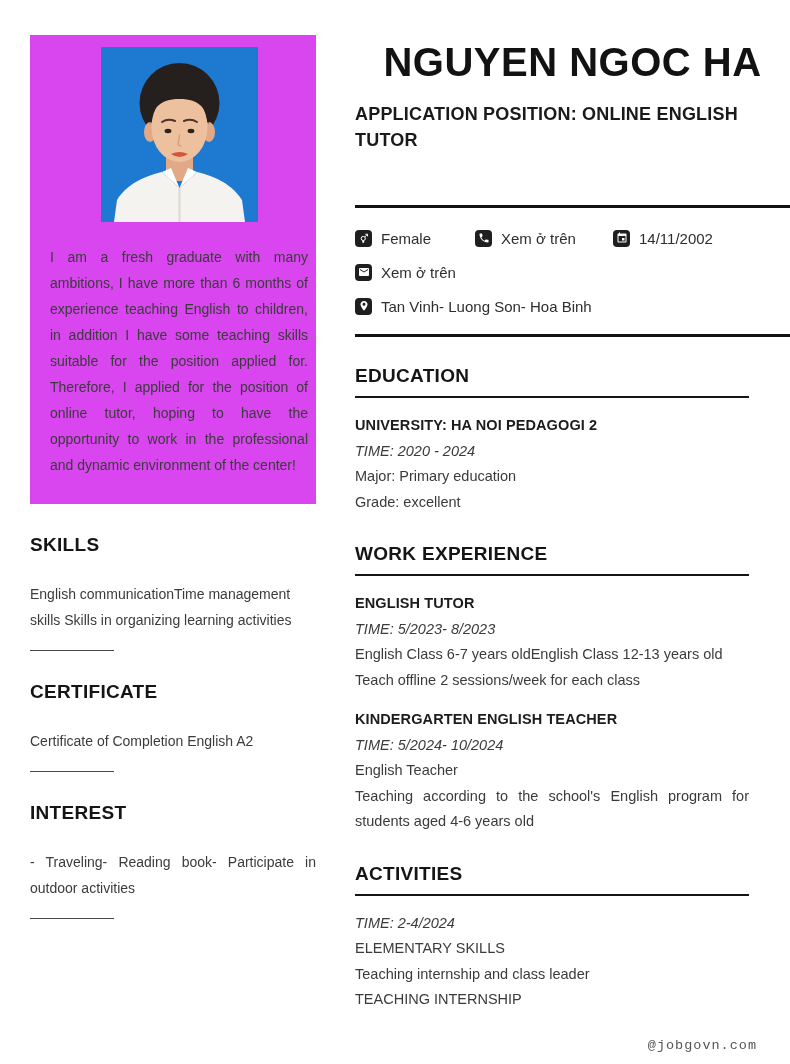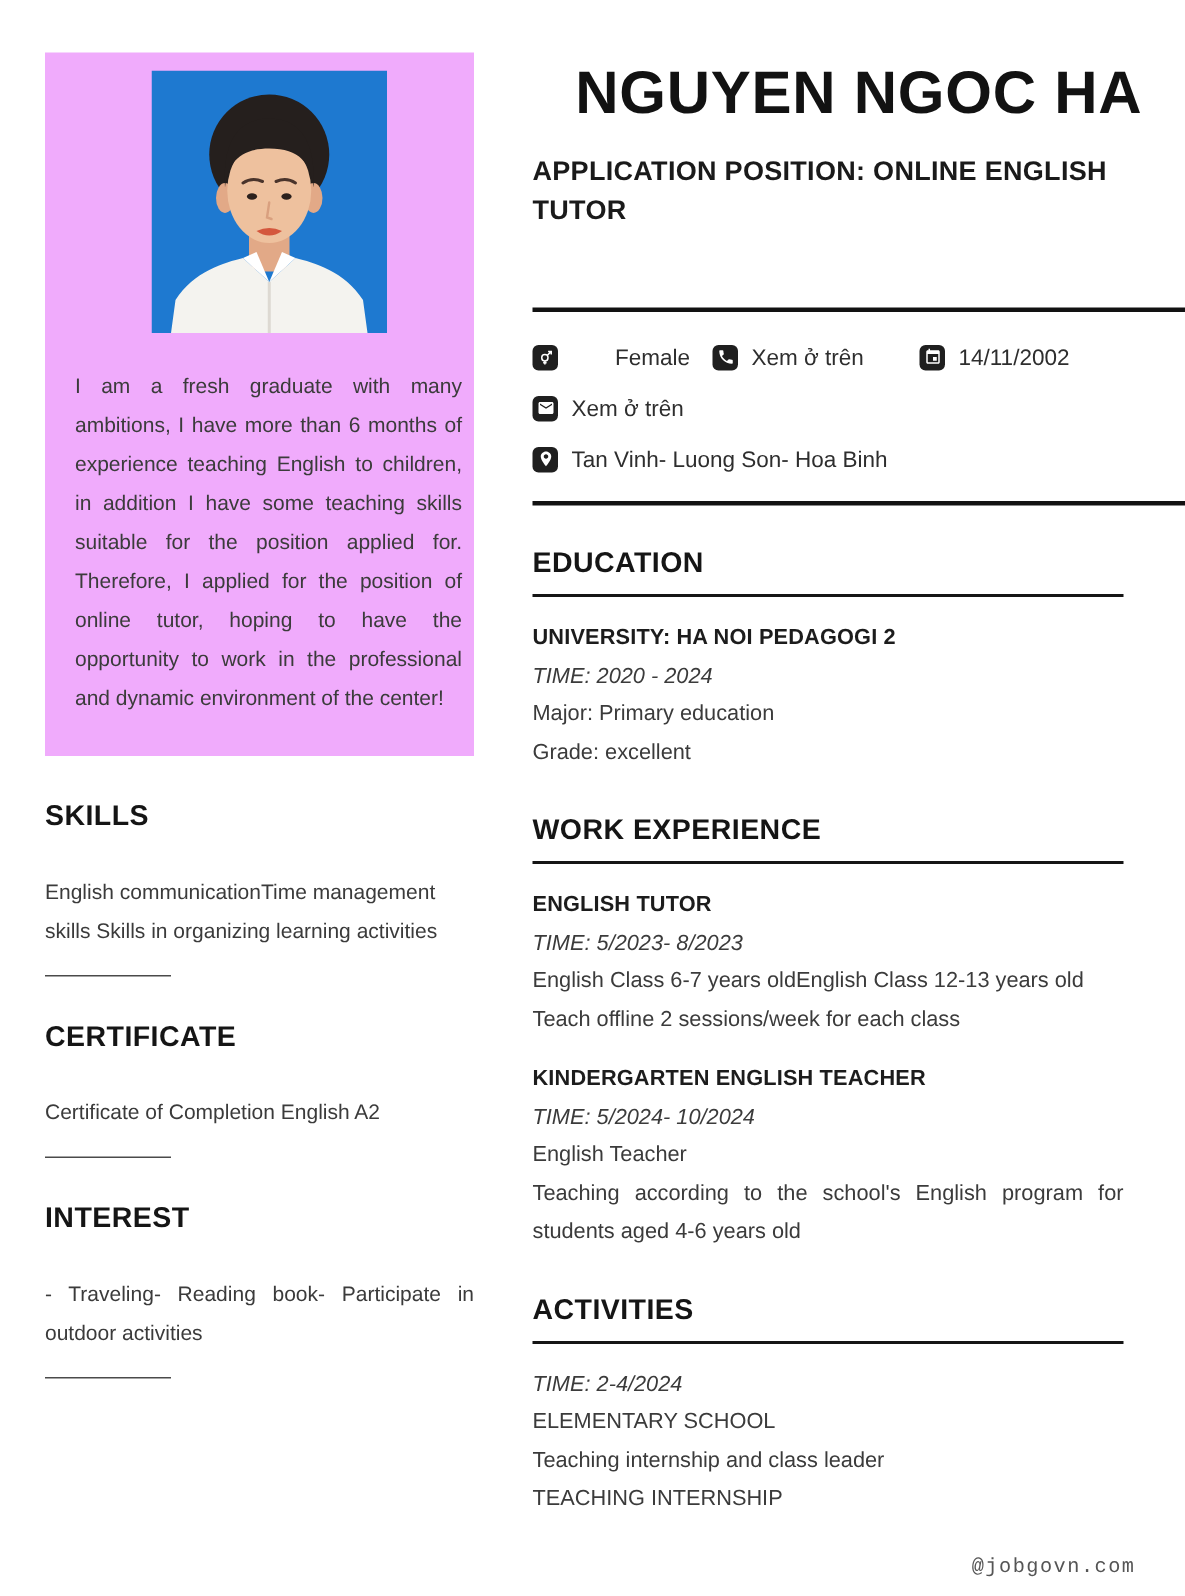--- a/index.html
+++ b/index.html
@@ -8,21 +8,21 @@
     width: 790px; height: 1064px;
     position: relative;
     font-family: "Liberation Sans", sans-serif;
     color: #3b3b3b;
     overflow: hidden;
   }
 
   
   .left-col { position: absolute; left: 30px; top: 35px; width: 286px; }
 
-  .intro-box { background: #f0abfc; padding: 12px 8px 26px 20px; }
+  .intro-box { background: #d946ef; padding: 12px 8px 26px 20px; }
   .photo { width: 157px; height: 175px; margin: 0 auto; display: block; }
   .photo svg { display: block; }
   .summary {
     margin-top: 22px;
     font-size: 14px; line-height: 26px;
     text-align: justify; color: #3b3b3b;
   }
 
   .side-section { margin-top: 30px; }
   .side-section h2 {
@@ -53,21 +53,21 @@
   }
 
   .contact {
     margin-top: 52px;
     border-top: 3px solid #121212;
     border-bottom: 3px solid #121212;
     padding: 13px 0 11px 0;
   }
   .contact-row { display: flex; align-items: center; height: 34px; }
   .contact-item { display: flex; align-items: center; }
-  .contact-item.w1 { width: 120px; gap: 29px; }
+  .contact-item.w1 { width: 120px; }
   .contact-item.w2 { width: 138px; }
   .cicon {
     width: 17px; height: 17px; border-radius: 4px;
     background: #1f1f1f; display: inline-flex;
     align-items: center; justify-content: center;
     flex: 0 0 17px;
   }
   .cicon svg { display: block; }
   .cval { margin-left: 9px; font-size: 15px; color: #2e2e2e; white-space: nowrap; }
 
@@ -233,20 +233,20 @@
       <div class="etime">TIME: 5/2024- 10/2024</div>
       <div class="eline">English Teacher</div>
       <div class="eline justify">Teaching according to the school's English program for students aged 4-6 years old</div>
     </div>
   </section>
 
   <section class="main-section">
     <h2>ACTIVITIES</h2>
     <div class="entry">
       <div class="etime">TIME: 2-4/2024</div>
-      <div class="eline">ELEMENTARY SCHOOL</div>
+      <div class="eline">ELEMENTARY SKILLS</div>
       <div class="eline">Teaching internship and class leader</div>
       <div class="eline">TEACHING INTERNSHIP</div>
     </div>
   </section>
 </div>
 
 <div class="watermark">@jobgovn.com</div>
 
 </body></html>

